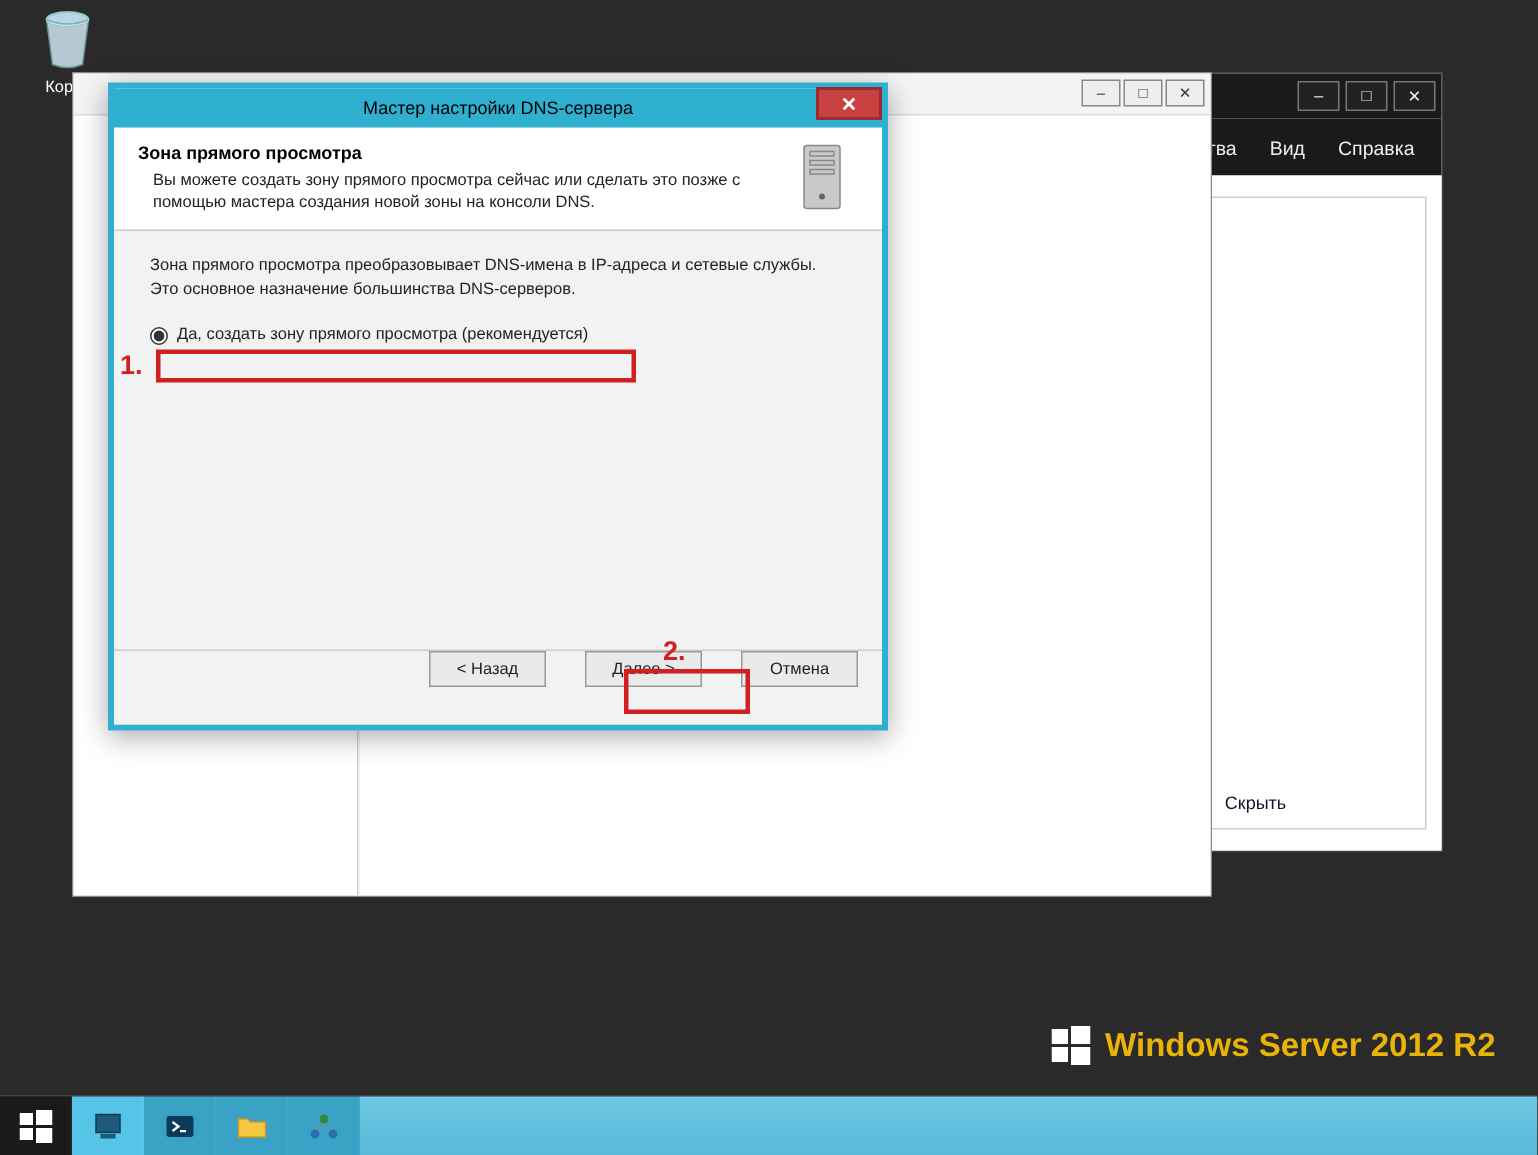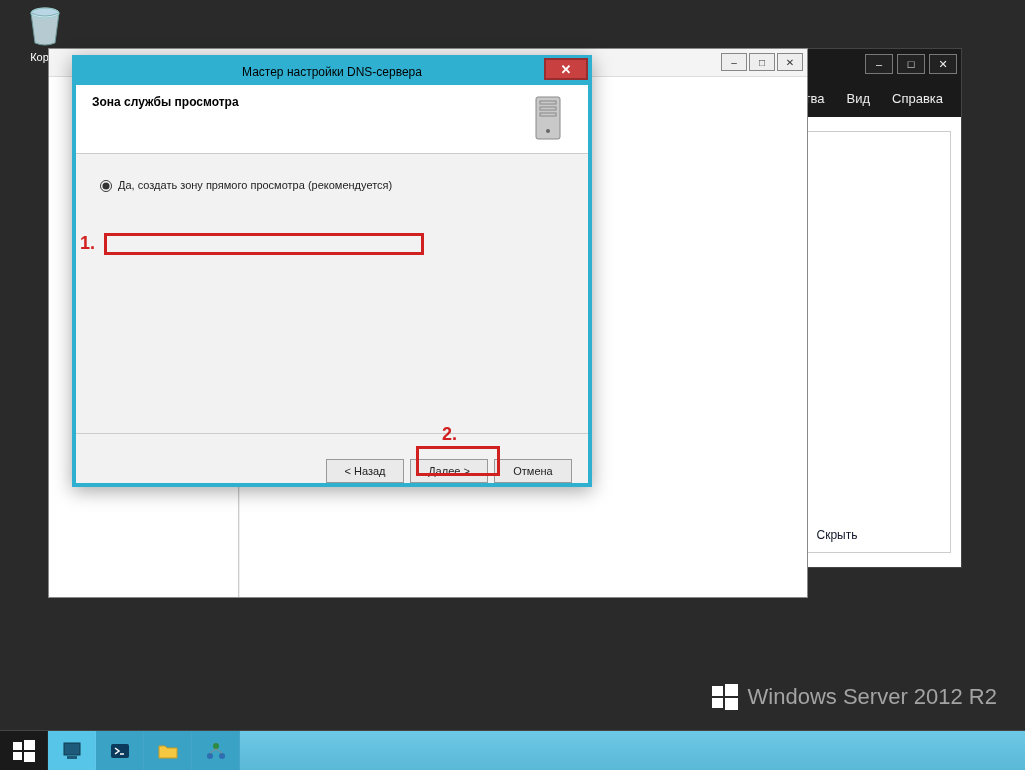--- a/index.html
+++ b/index.html
@@ -14,21 +14,21 @@
 
 .taskbar { position: absolute; left: 0; right: 0; bottom: 0; height: 40px; background: #2b2b2b; display: flex; align-items: stretch; border-top: 1px solid #444; }
 .taskbar-seg { display: flex; align-items: stretch; }
 .task-btn { width: 48px; display: flex; align-items: center; justify-content: center; border-right: 1px solid rgba(255,255,255,0.05); }
 .task-btn.active { background: #57c5e8; }
 .task-btn.active2 { background: #3aa2c4; }
 .task-btn svg { width: 22px; height: 22px; }
 .taskbar-rest { flex: 1; background: linear-gradient(#6dc8e5,#5ab9d7); }
 
 
-.watermark { position: absolute; right: 28px; bottom: 60px; color: #a3a3a3; font-size: 22px; font-weight: 400; display: flex; align-items: center; gap: 10px; }
+.watermark { position: absolute; right: 28px; bottom: 60px; color: #eab308; font-size: 22px; font-weight: 700; display: flex; align-items: center; gap: 10px; }
 .watermark .winlogo { width: 26px; height: 26px; }
 
 
 .sm-window { position: absolute; left: 712px; top: 48px; width: 250px; height: 520px; background: #fff; border: 1px solid #444; }
 .sm-titlebar { height: 30px; background: #1a1a1a; display: flex; justify-content: flex-end; align-items: center; gap: 0; }
 .sm-ctrl { width: 28px; height: 20px; border: 1px solid #777; margin-right: 4px; display: flex; align-items: center; justify-content: center; background: #222; color: #eee; font-size: 11px; }
 .sm-menubar { height: 38px; background: #1a1a1a; color: #eee; display: flex; align-items: center; justify-content: flex-end; gap: 22px; padding-right: 18px; font-size: 13px; }
 .sm-body { background: #fff; height: calc(100% - 68px); padding: 14px 10px; font-size: 13px; color: #333; display: flex; flex-direction: column; }
 .sm-panel { border: 1px solid #ccc; flex: 1; padding: 18px 10px 10px; display: flex; flex-direction: column; gap: 30px; }
 .sm-link { color: #2f6fa9; font-size: 17px; }
@@ -51,21 +51,21 @@
 .wiz-close { position: absolute; right: 0; top: -1px; width: 44px; height: 22px; background: #c84040; border: 2px solid #982d2d; display: flex; align-items: center; justify-content: center; color: #fff; font-size: 13px; font-weight: bold; }
 .wiz-header { background: #fff; border-bottom: 1px solid #ccc; padding: 10px 16px; display: flex; gap: 10px; }
 .wiz-header-text { flex: 1; }
 .wiz-header-text h3 { font-size: 12px; font-weight: bold; color: #000; margin-bottom: 4px; }
 .wiz-header-text p { font-size: 11px; color: #222; line-height: 1.35; padding-left: 10px; }
 .wiz-header-img { width: 44px; height: 48px; }
 .wiz-content { padding: 16px 24px 10px 24px; font-size: 11px; color: #222; line-height: 1.45; }
 .wiz-content p { margin-bottom: 14px; }
 .wiz-radio { display: flex; align-items: center; gap: 6px; margin: 8px 0; font-size: 11px; }
 .wiz-radio input { width: 12px; height: 12px; accent-color: #333; }
-.wiz-buttons { position: absolute; bottom: 0; left: 0; right: 0; height: 50px; border-top: 1px solid #ccc; display: flex; align-items: flex-end; justify-content: flex-end; gap: 6px; padding-right: 16px; background: #f2f2f2; }
+.wiz-buttons { position: absolute; bottom: 0; left: 0; right: 0; height: 50px; border-top: 1px solid #ccc; display: flex; align-items: flex-start; justify-content: flex-end; gap: 26px; padding-right: 16px; background: #f2f2f2; }
 .wiz-btn { min-width: 78px; height: 24px; background: #eaeaea; border: 1px solid #999; font-size: 11px; display: flex; align-items: center; justify-content: center; color: #222; }
 
 
 .annot-box1 { position: absolute; border: 3px solid #d02020; }
 .annot-label { position: absolute; color: #d02020; font-weight: bold; font-size: 18px; }
 
 
 .server-svg rect { fill: #c9c9c9; stroke: #888; }
 </style>
 </head>
@@ -120,31 +120,33 @@
     </div>
   </div>
 
   <div class="wizard">
     <div class="wiz-titlebar">
       <div class="wiz-title">Мастер настройки DNS-сервера</div>
       <div class="wiz-close">✕</div>
     </div>
     <div class="wiz-header">
       <div class="wiz-header-text">
-        <h3>Зона службы просмотра</h3>
+        <h3>Зона прямого просмотра</h3>
+        <p>Вы можете создать зону прямого просмотра сейчас или сделать это позже с помощью мастера создания новой зоны на консоли DNS.</p>
       </div>
       <svg class="wiz-header-img server-svg" viewBox="0 0 44 48">
         <rect x="8" y="2" width="24" height="42" rx="2"></rect>
         <rect x="12" y="6" width="16" height="3" fill="#aaa"></rect>
         <rect x="12" y="12" width="16" height="3" fill="#aaa"></rect>
         <rect x="12" y="18" width="16" height="3" fill="#aaa"></rect>
         <circle cx="20" cy="36" r="2" fill="#666"></circle>
       </svg>
     </div>
     <div class="wiz-content">
+      <p>Зона прямого просмотра преобразовывает DNS-имена в IP-адреса и сетевые службы. Это основное назначение большинства DNS-серверов.</p>
       <label class="wiz-radio">
         <input type="radio" name="fwd" checked="" style="">
         <span>Да, создать зону прямого просмотра (рекомендуется)</span>
       </label>
     </div>
     <div class="wiz-buttons">
       <div class="wiz-btn">&lt; Назад</div>
       <div class="wiz-btn">Далее &gt;</div>
       <div class="wiz-btn">Отмена</div>
     </div>

